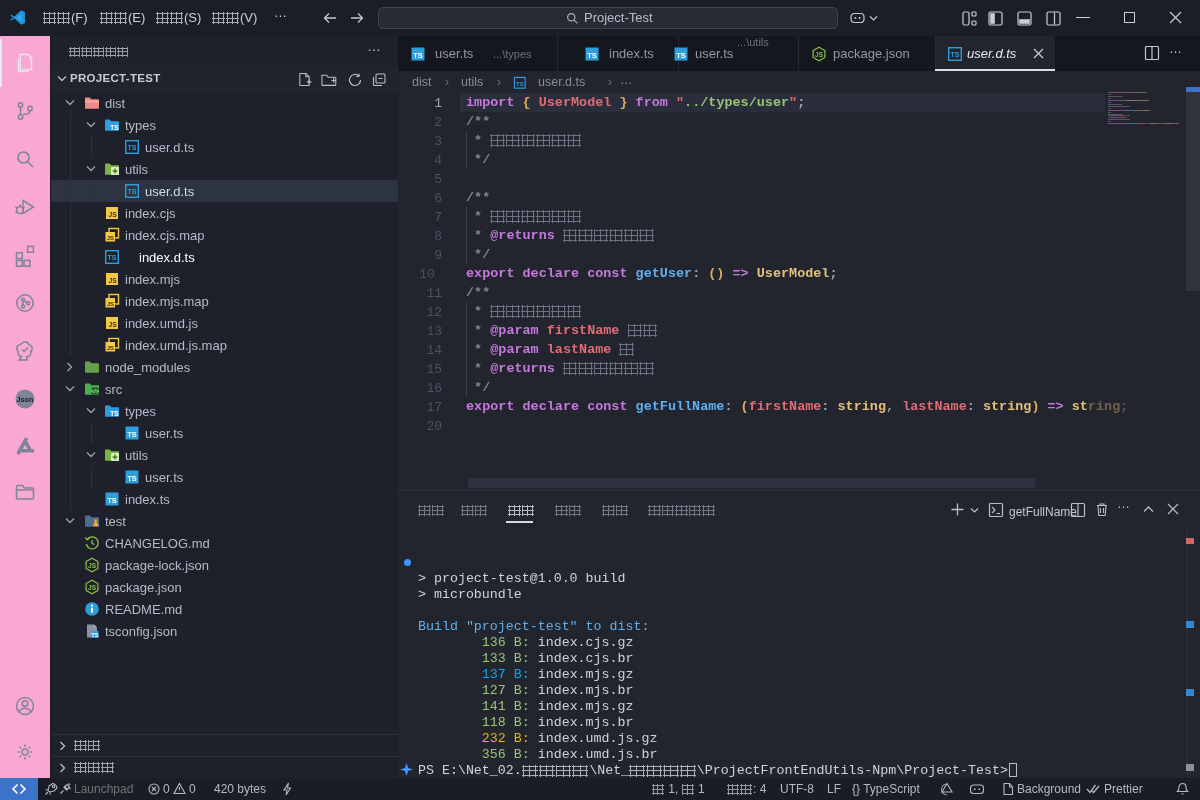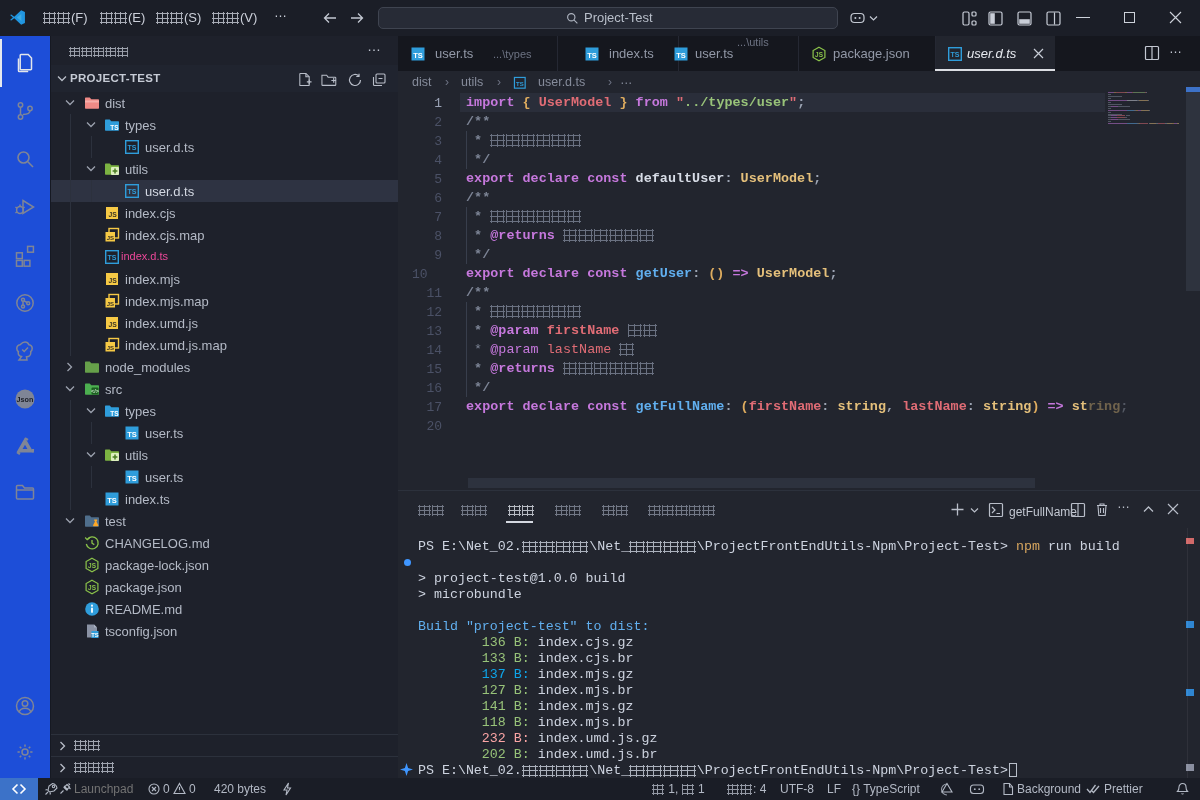--- a/index.html
+++ b/index.html
@@ -64,21 +64,21 @@
     <svg class="a" style="left:1046px;top:11px" width="15" height="15" viewBox="0 0 15 15" fill="none" stroke="#c9ced8" stroke-width="1.2">
       <rect x="1" y="1" width="13" height="13" rx="1.5"></rect>
       <path d="M8.5 1.5v12"></path>
     </svg>
     <div class="a" style="left:1076px;top:17px;width:14px;height:1.4px;background:#cdd2da"></div>
     <div class="a" style="left:1124px;top:12px;width:11px;height:11px;border:1.2px solid #cdd2da"></div>
     <svg class="a" style="left:1169px;top:11px" width="13" height="13" viewBox="0 0 13 13" stroke="#cdd2da" stroke-width="1.1">
       <path d="M1 1l11 11M12 1L1 12"></path>
     </svg>
   </div>
-<div class="a" style="left:0;top:36px;width:50px;height:742px;background:#1d4ed8">
+<div class="a" style="left:0;top:36px;width:50px;height:742px;background:#f9a8d4">
     <div class="a" style="left:0;top:3px;width:2px;height:48px;background:#e6e9ee"></div>
     <div class="a" style="left:13px;top:15px">
       <svg width="24" height="24" viewBox="0 0 24 24" fill="none" stroke="#e3e6eb" stroke-width="1.5">
         <path d="M8 3.5h7.2L18.5 7v11a.8.8 0 01-.8.8H8a.8.8 0 01-.8-.8V4.3A.8.8 0 018 3.5z"></path>
         <path d="M5.5 7.5v12.2c0 .5.4.8.8.8h8.9"></path>
       </svg>
     </div>
     <div class="a" style="left:13px;top:63px">
       <svg width="24" height="24" viewBox="0 0 24 24" fill="none" stroke="#7f8596" stroke-width="1.5">
         <circle cx="7.5" cy="6" r="2.2"></circle>
@@ -239,21 +239,21 @@
         <text x="6.4" y="12.6" font-size="6" font-weight="bold" text-anchor="middle" fill="#3a3323" font-family="Liberation Sans">JS</text>
       </svg>
     </div>
     <div class="a" style="left:74px;top:192px;font-size:13px;color:#b4bac6">index.cjs.map</div>
     <div class="a" style="left:53px;top:213px">
       <svg width="16" height="16" viewBox="0 0 16 16">
         <rect x="1.7" y="1.7" width="12.6" height="12.6" fill="none" stroke="#2f9ddb" stroke-width="1.4"></rect>
         <text x="8" y="11.4" font-size="7" font-weight="bold" text-anchor="middle" fill="#2f9ddb" font-family="Liberation Sans">TS</text>
       </svg>
     </div>
-    <div class="a" style="left:70px;top:214px;font-size:11px;color:#ec4899">index.d.ts</div>
+    <div class="a" style="left:88px;top:214px;font-size:13px;color:#ffffff">index.d.ts</div>
     <div class="a" style="left:53px;top:235px">
       <svg width="16" height="16" viewBox="0 0 16 16">
         <rect x="2" y="2" width="12" height="12" fill="#f6c945"></rect>
         <text x="8.6" y="11.9" font-size="6.8" font-weight="bold" text-anchor="middle" fill="#3a3323" font-family="Liberation Sans">JS</text>
       </svg>
     </div>
     <div class="a" style="left:74px;top:236px;font-size:13px;color:#b4bac6">index.mjs</div>
     <div class="a" style="left:53px;top:257px">
       <svg width="16" height="16" viewBox="0 0 16 16">
         <rect x="5" y="1.5" width="9.5" height="9.5" fill="none" stroke="#f6c945" stroke-width="1.4"></rect>
@@ -474,43 +474,42 @@
     <div class="a" style="left:62px;top:57px;width:645px;height:19px;background:#2a2e3a"></div>
     <div class="a mono" style="left:14px;top:60px;width:30px;text-align:right;font-size:13px;color:#9aa2b5">1</div>
     <div class="a mono" style="left:14px;top:79px;width:30px;text-align:right;font-size:13px;color:#4b5166">2</div>
     <div class="a mono" style="left:14px;top:98px;width:30px;text-align:right;font-size:13px;color:#4b5166">3</div>
     <div class="a mono" style="left:14px;top:117px;width:30px;text-align:right;font-size:13px;color:#4b5166">4</div>
     <div class="a mono" style="left:14px;top:136px;width:30px;text-align:right;font-size:13px;color:#4b5166">5</div>
     <div class="a mono" style="left:14px;top:155px;width:30px;text-align:right;font-size:13px;color:#4b5166">6</div>
     <div class="a mono" style="left:14px;top:174px;width:30px;text-align:right;font-size:13px;color:#4b5166">7</div>
     <div class="a mono" style="left:14px;top:193px;width:30px;text-align:right;font-size:13px;color:#4b5166">8</div>
     <div class="a mono" style="left:14px;top:212px;width:30px;text-align:right;font-size:13px;color:#4b5166">9</div>
-    <div class="a mono" style="left:14px;top:231px;width:30px;text-align:left;font-size:13px;color:#4b5166">10</div>
+    <div class="a mono" style="left:14px;top:231px;width:30px;text-align:center;font-size:13px;color:#4b5166">10</div>
     <div class="a mono" style="left:14px;top:250px;width:30px;text-align:right;font-size:13px;color:#4b5166">11</div>
     <div class="a mono" style="left:14px;top:269px;width:30px;text-align:right;font-size:13px;color:#4b5166">12</div>
     <div class="a mono" style="left:14px;top:288px;width:30px;text-align:right;font-size:13px;color:#4b5166">13</div>
     <div class="a mono" style="left:14px;top:307px;width:30px;text-align:right;font-size:13px;color:#4b5166">14</div>
     <div class="a mono" style="left:14px;top:326px;width:30px;text-align:right;font-size:13px;color:#4b5166">15</div>
     <div class="a mono" style="left:14px;top:345px;width:30px;text-align:right;font-size:13px;color:#4b5166">16</div>
     <div class="a mono" style="left:14px;top:364px;width:30px;text-align:right;font-size:13px;color:#4b5166">17</div>
     <div class="a mono" style="left:14px;top:383px;width:30px;text-align:right;font-size:13px;color:#4b5166">20</div>
     <div class="a mono" style="left:68px;top:59px;font-size:13.4px;font-weight:bold;letter-spacing:.04px"><span style="color:#c678dd">import </span><span style="color:#deac5f">{ </span><span style="color:#e06c75">UserModel</span><span style="color:#deac5f"> } </span><span style="color:#c678dd">from </span><span style="color:#e06c75">"</span><span style="color:#98c379">../types/user</span><span style="color:#e06c75">"</span><span style="color:#9da5b4">;</span></div>
     <div class="a mono" style="left:68px;top:78px;font-size:13.4px;font-weight:bold;letter-spacing:.04px"><span style="color:#7d8596">/**</span></div>
     <div class="a mono" style="left:68px;top:97px;font-size:13.4px;font-weight:bold;letter-spacing:.04px"><span style="color:#7d8596"> * <i class="kc"></i><i class="kc"></i><i class="kc"></i><i class="kc"></i><i class="kc"></i><i class="kc"></i></span></div>
     <div class="a mono" style="left:68px;top:116px;font-size:13.4px;font-weight:bold;letter-spacing:.04px"><span style="color:#7d8596"> */</span></div>
-    <div class="a mono" style="left:68px;top:135px;font-size:13.4px;font-weight:bold;letter-spacing:.04px"><span style="color:#c678dd">export declare const </span><span style="color:#d7dce6">defaultUser</span><span style="color:#9da5b4">: </span><span style="color:#e5c07b">UserModel</span><span style="color:#9da5b4">;</span></div>
     <div class="a mono" style="left:68px;top:154px;font-size:13.4px;font-weight:bold;letter-spacing:.04px"><span style="color:#7d8596">/**</span></div>
     <div class="a mono" style="left:68px;top:173px;font-size:13.4px;font-weight:bold;letter-spacing:.04px"><span style="color:#7d8596"> * <i class="kc"></i><i class="kc"></i><i class="kc"></i><i class="kc"></i><i class="kc"></i><i class="kc"></i></span></div>
     <div class="a mono" style="left:68px;top:192px;font-size:13.4px;font-weight:bold;letter-spacing:.04px"><span style="color:#7d8596"> * </span><span style="color:#c678dd">@returns</span><span style="color:#7d8596"> <i class="kc"></i><i class="kc"></i><i class="kc"></i><i class="kc"></i><i class="kc"></i><i class="kc"></i></span></div>
     <div class="a mono" style="left:68px;top:211px;font-size:13.4px;font-weight:bold;letter-spacing:.04px"><span style="color:#7d8596"> */</span></div>
     <div class="a mono" style="left:68px;top:230px;font-size:13.4px;font-weight:bold;letter-spacing:.04px"><span style="color:#c678dd">export declare const </span><span style="color:#61afef">getUser</span><span style="color:#9da5b4">: </span><span style="color:#deac5f">() </span><span style="color:#c678dd">=&gt; </span><span style="color:#e5c07b">UserModel</span><span style="color:#9da5b4">;</span></div>
     <div class="a mono" style="left:68px;top:249px;font-size:13.4px;font-weight:bold;letter-spacing:.04px"><span style="color:#7d8596">/**</span></div>
     <div class="a mono" style="left:68px;top:268px;font-size:13.4px;font-weight:bold;letter-spacing:.04px"><span style="color:#7d8596"> * <i class="kc"></i><i class="kc"></i><i class="kc"></i><i class="kc"></i><i class="kc"></i><i class="kc"></i></span></div>
     <div class="a mono" style="left:68px;top:287px;font-size:13.4px;font-weight:bold;letter-spacing:.04px"><span style="color:#7d8596"> * </span><span style="color:#c678dd">@param </span><span style="color:#e06c75">firstName</span><span style="color:#7d8596"> <i class="kc"></i><i class="kc"></i></span></div>
-    <div class="a mono" style="left:68px;top:306px;font-size:13.4px;font-weight:normal;letter-spacing:.04px"><span style="color:#7d8596"> * </span><span style="color:#c678dd">@param </span><span style="color:#e06c75">lastName</span><span style="color:#7d8596"> <i class="kc"></i></span></div>
+    <div class="a mono" style="left:68px;top:306px;font-size:13.4px;font-weight:bold;letter-spacing:.04px"><span style="color:#7d8596"> * </span><span style="color:#c678dd">@param </span><span style="color:#e06c75">lastName</span><span style="color:#7d8596"> <i class="kc"></i></span></div>
     <div class="a mono" style="left:68px;top:325px;font-size:13.4px;font-weight:bold;letter-spacing:.04px"><span style="color:#7d8596"> * </span><span style="color:#c678dd">@returns</span><span style="color:#7d8596"> <i class="kc"></i><i class="kc"></i><i class="kc"></i><i class="kc"></i><i class="kc"></i><i class="kc"></i></span></div>
     <div class="a mono" style="left:68px;top:344px;font-size:13.4px;font-weight:bold;letter-spacing:.04px"><span style="color:#7d8596"> */</span></div>
     <div class="a mono" style="left:68px;top:363px;font-size:13.4px;font-weight:bold;letter-spacing:.04px"><span style="color:#c678dd">export declare const </span><span style="color:#61afef">getFullName</span><span style="color:#9da5b4">: </span><span style="color:#deac5f">(</span><span style="color:#e06c75">firstName</span><span style="color:#9da5b4">: </span><span style="color:#e5c07b">string</span><span style="color:#9da5b4">, </span><span style="color:#e06c75">lastName</span><span style="color:#9da5b4">: </span><span style="color:#e5c07b">string</span><span style="color:#deac5f">) </span><span style="color:#c678dd">=&gt; </span><span style="color:#e5c07b">st</span><span style="color:rgba(229,192,123,0.4)">ring</span><span style="color:rgba(157,165,180,0.4)">;</span></div>
     <div class="a" style="left:68px;top:95px;width:1px;height:38px;background:#383e4c"></div>
     <div class="a" style="left:68px;top:171px;width:1px;height:57px;background:#383e4c"></div>
     <div class="a" style="left:68px;top:266px;width:1px;height:95px;background:#383e4c"></div>
     <div class="a" style="left:710.0px;top:56.0px;width:6.4px;height:1.1px;background:#c678dd;opacity:.5"></div>
     <div class="a" style="left:716.4px;top:56.0px;width:1.8px;height:1.1px;background:#deac5f;opacity:.5"></div>
     <div class="a" style="left:718.3px;top:56.0px;width:8.3px;height:1.1px;background:#e06c75;opacity:.5"></div>
     <div class="a" style="left:726.6px;top:56.0px;width:2.8px;height:1.1px;background:#deac5f;opacity:.5"></div>
@@ -597,32 +596,31 @@
       <svg class="a" style="left:697px;top:11px" width="14" height="15" viewBox="0 0 14 15" fill="none" stroke="#b9bec9" stroke-width="1.1">
         <path d="M2 3.5h10M5 3.5V2h4v1.5M3 3.5l.8 10h6.4l.8-10M5.5 6v5M8.5 6v5"></path>
       </svg>
       <div class="a" style="left:719px;top:5px;font-size:13px;color:#b9bec9;letter-spacing:1px">…</div>
       <svg class="a" style="left:745px;top:14px" width="11" height="8" viewBox="0 0 11 8" fill="none" stroke="#b9bec9" stroke-width="1.3">
         <path d="M1 6.5L5.5 2 10 6.5"></path>
       </svg>
       <svg class="a" style="left:769px;top:12px" width="12" height="12" viewBox="0 0 12 12" stroke="#b9bec9" stroke-width="1.2">
         <path d="M1 1l10 10M11 1L1 11"></path>
       </svg>
-      <div class="a mono" style="left:20px;top:48px;font-size:13.3px;color:#cdd3df">PS E:\Net_02.<i class="kt"></i><i class="kt"></i><i class="kt"></i><i class="kt"></i>\Net_<i class="kt"></i><i class="kt"></i><i class="kt"></i><i class="kt"></i>\ProjectFrontEndUtils-Npm\Project-Test&gt; <span style="color:#d7a65f">npm</span> run build</div>
       <div class="a mono" style="left:20px;top:80px;font-size:13.3px;color:#cdd3df">&gt; project-test@1.0.0 build</div>
       <div class="a mono" style="left:20px;top:96px;font-size:13.3px;color:#cdd3df">&gt; microbundle</div>
       <div class="a mono" style="left:20px;top:128px;font-size:13.3px;color:#cdd3df"><span style="color:#61afef">Build "project-test" to dist:</span></div>
       <div class="a mono" style="left:20px;top:144px;font-size:13.3px;color:#cdd3df">        <span style="color:#98c379">136 B:</span> index.cjs.gz</div>
       <div class="a mono" style="left:20px;top:160px;font-size:13.3px;color:#cdd3df">        <span style="color:#98c379">133 B:</span> index.cjs.br</div>
       <div class="a mono" style="left:20px;top:176px;font-size:13.3px;color:#cdd3df">        <span style="color:#0ea5e9">137 B:</span> index.mjs.gz</div>
       <div class="a mono" style="left:20px;top:192px;font-size:13.3px;color:#cdd3df">        <span style="color:#98c379">127 B:</span> index.mjs.br</div>
       <div class="a mono" style="left:20px;top:208px;font-size:13.3px;color:#cdd3df">        <span style="color:#98c379">141 B:</span> index.mjs.gz</div>
       <div class="a mono" style="left:20px;top:224px;font-size:13.3px;color:#cdd3df">        <span style="color:#98c379">118 B:</span> index.mjs.br</div>
-      <div class="a mono" style="left:20px;top:240px;font-size:13.3px;color:#cdd3df">        <span style="color:#fca5a5">232 B:</span> index.umd.js.gz</div>
-      <div class="a mono" style="left:20px;top:256px;font-size:13.3px;color:#cdd3df">        <span style="color:#98c379">202 B:</span> index.umd.js.br</div>
+      <div class="a mono" style="left:20px;top:240px;font-size:13.3px;color:#cdd3df">        <span style="color:#eab308">232 B:</span> index.umd.js.gz</div>
+      <div class="a mono" style="left:20px;top:256px;font-size:13.3px;color:#cdd3df">        <span style="color:#98c379">356 B:</span> index.umd.js.br</div>
       <div class="a mono" style="left:20px;top:272px;font-size:13.3px;color:#cdd3df">PS E:\Net_02.<i class="kt"></i><i class="kt"></i><i class="kt"></i><i class="kt"></i>\Net_<i class="kt"></i><i class="kt"></i><i class="kt"></i><i class="kt"></i>\ProjectFrontEndUtils-Npm\Project-Test&gt; </div>
       <div class="a" style="left:611px;top:272px;width:8px;height:14px;border:1px solid #b9bfca"></div>
       <div class="a" style="left:6px;top:68px;width:7px;height:7px;border-radius:50%;background:#3f96ff"></div>
       <svg class="a" style="left:2px;top:272px" width="13" height="13" viewBox="0 0 13 13">
         <path fill="#3f96ff" d="M6.5 0l1.6 4.9L13 6.5 8.1 8.1 6.5 13 4.9 8.1 0 6.5l4.9-1.6z"></path>
       </svg>
       <div class="a" style="left:788px;top:47px;width:8px;height:6px;background:#d16969"></div>
       <div class="a" style="left:788px;top:130px;width:8px;height:7px;background:#2f86d2"></div>
       <div class="a" style="left:788px;top:198px;width:8px;height:7px;background:#2f86d2"></div>
       <div class="a" style="left:788px;top:273px;width:8px;height:7px;background:#8a8fa0"></div>

